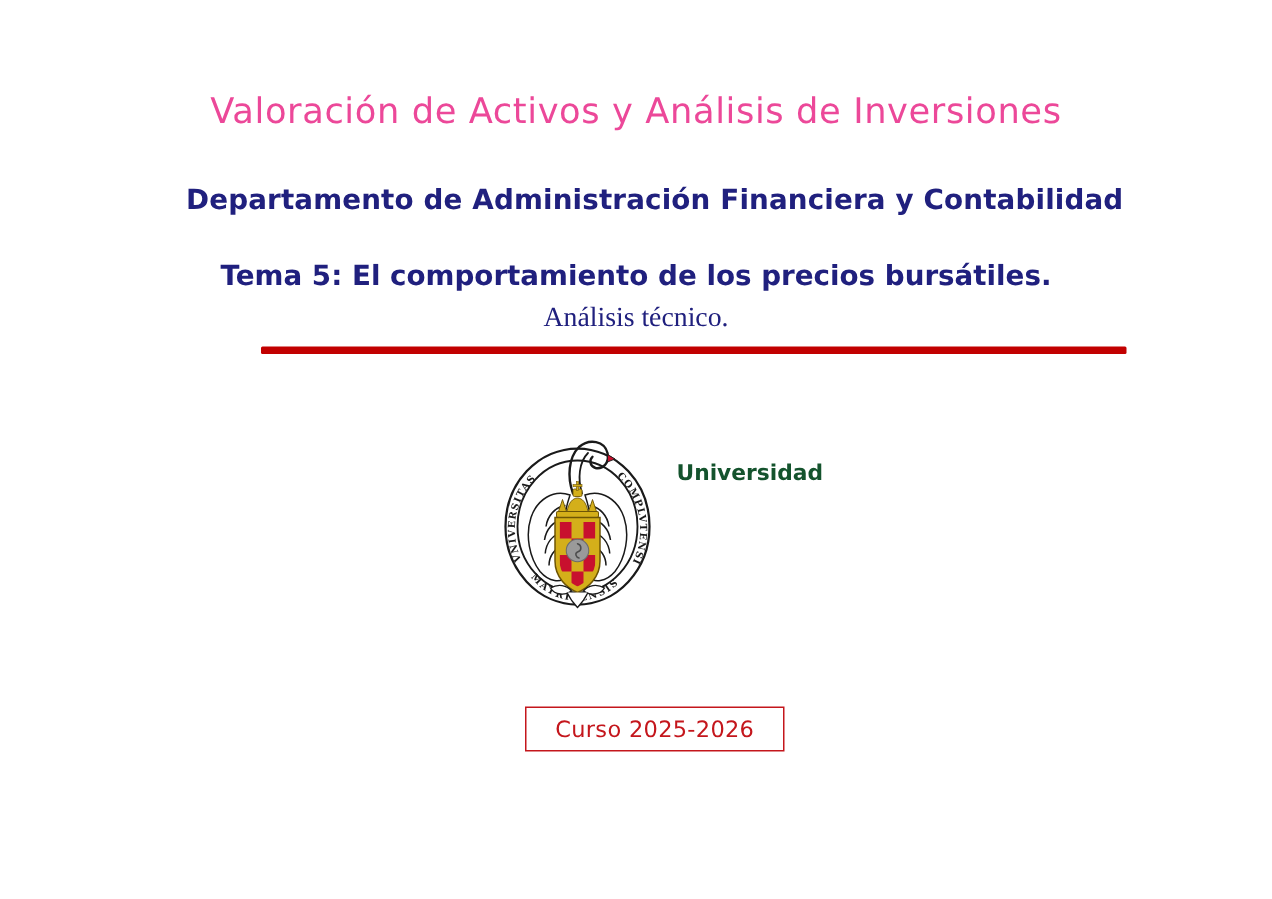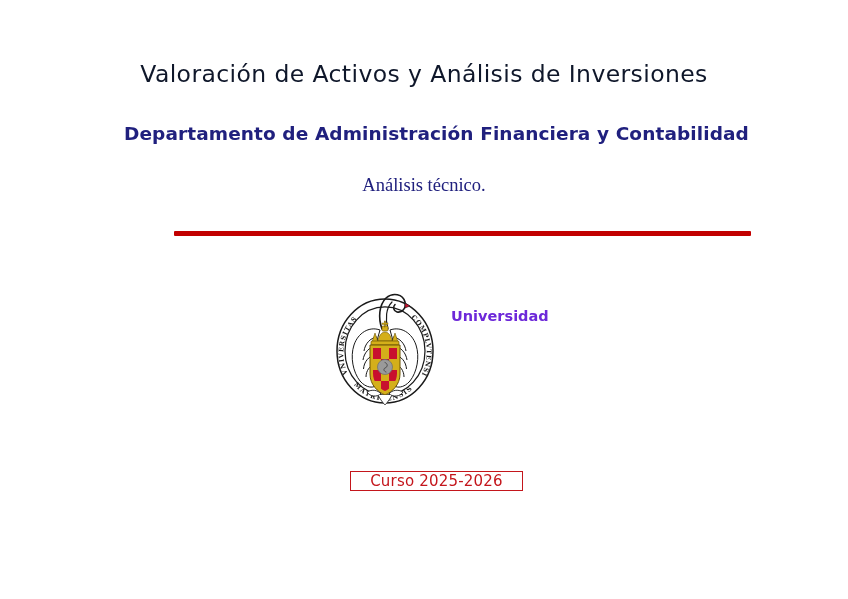--- a/index.html
+++ b/index.html
@@ -20,21 +20,21 @@
     inset: 0;
     background: #ffffff;
   }
 
   .main-title {
     position: absolute;
     left: 124px;
     top: 60px;
     width: 600px;
     text-align: center;
-    color: #0f172a;
+    color: #ec4899;
     font-size: 23.5px;
     font-weight: 400;
     letter-spacing: 0.4px;
     line-height: 1.2;
     white-space: nowrap;
   }
 
   .dept-title {
     position: absolute;
     left: 124px;
@@ -91,35 +91,35 @@
     left: 0;
     top: 0;
     width: 110px;
     height: 126px;
   }
 
   .uni-text {
     position: absolute;
     left: 121px;
     top: 24px;
-    color: #6d28d9;
+    color: #14532d;
     font-size: 14.5px;
     font-weight: 600;
     line-height: 1.52;
     white-space: nowrap;
   }
   .uni-text span { display: block; }
 
   
   .course-box {
     position: absolute;
     left: 350px;
     top: 471px;
     width: 173px;
-    height: 20px;
+    height: 30px;
     border: 1.5px solid #c4161c;
     box-sizing: border-box;
     display: flex;
     align-items: center;
     justify-content: center;
     background: #ffffff;
   }
   .course-box-label {
     color: #c4161c;
     font-size: 15px;
@@ -131,20 +131,21 @@
 </head>
 <body>
 
 <div class="slide">
 
   <div class="main-title">Valoración de Activos y Análisis de Inversiones</div>
 
   <div class="dept-title">Departamento de Administración Financiera y Contabilidad</div>
 
   <div class="topic-title">
+    <span class="line1">Tema 5: El comportamiento de los precios bursátiles.</span>
     <span class="line2">Análisis técnico.</span>
   </div>
 
   <div class="divider"></div>
 
   <div class="logo-row">
 
     <div class="crest">
       <svg viewBox="0 0 220 252" width="110" height="126" aria-hidden="true">
 

